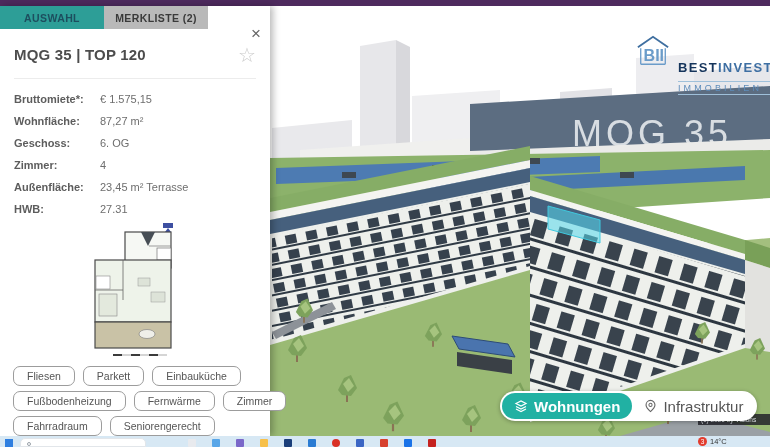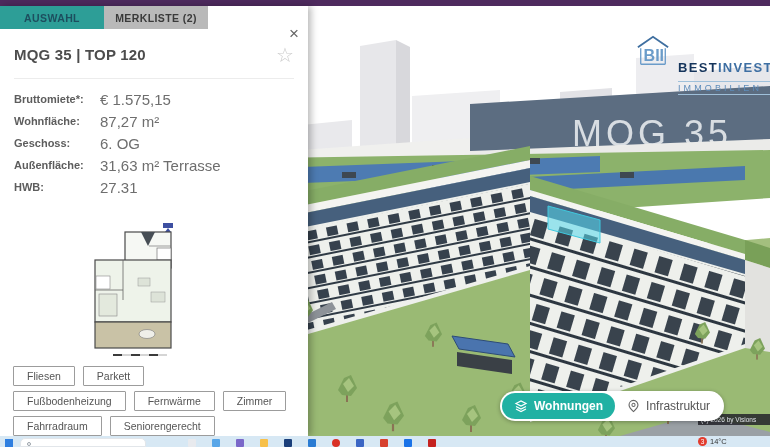--- a/index.html
+++ b/index.html
@@ -21,41 +21,41 @@
   .logo-text .l1{font-size:13px;font-weight:bold;letter-spacing:1.3px;line-height:14px;margin-top:27px;}
   .logo-text .best{color:#16355c;}
   .logo-text .invest{color:#3e6fa3;}
   .logo-text .l2{font-size:9px;letter-spacing:3.1px;color:#5e8cba;border-top:1px solid #9fc0da;border-bottom:1px solid #9fc0da;padding:1px 0;margin-top:6px;}
 
   
   .copyright{position:absolute;left:698px;top:408px;width:72px;background:rgba(35,35,42,.85);color:#dfe3e8;font-size:6.5px;padding:2px 3px;white-space:nowrap;overflow:hidden;}
 
   
   .map-controls{position:absolute;left:500px;top:385px;height:30px;background:#fff;border-radius:16px;display:flex;align-items:center;padding:2px;box-shadow:0 1px 4px rgba(0,0,0,.3);}
-  .mc-btn{display:flex;align-items:center;gap:6px;padding:0 12px;height:26px;border:none;border-radius:14px;font-size:12px;color:#555;background:transparent;cursor:pointer;white-space:nowrap;}
+  .mc-btn{display:flex;align-items:center;gap:6px;padding:0 12px;height:26px;border:none;border-radius:14px;font-size:15px;color:#555;background:transparent;cursor:pointer;white-space:nowrap;}
   .mc-btn.active{background:var(--accent);color:#fff;font-weight:bold;}
 
   
-  .panel{position:absolute;left:0;top:6px;width:308px;height:430px;background:#fff;box-shadow:3px 0 7px rgba(0,0,0,.28);}
+  .panel{position:absolute;left:0;top:6px;width:270px;height:430px;background:#fff;box-shadow:3px 0 7px rgba(0,0,0,.28);}
   .tabs{display:flex;height:23px;}
   .tab{width:104px;display:flex;align-items:center;justify-content:center;font-size:10.5px;font-weight:bold;letter-spacing:.4px;cursor:pointer;}
   .tab.active{background:var(--tab-teal);color:#1d4e5e;}
   .tab.inactive{background:#b9b9b9;color:#3a3a3a;}
   .close-btn{position:absolute;top:20px;right:9px;border:none;background:none;font-size:17px;color:#666;cursor:pointer;line-height:16px;}
   .title-row{position:absolute;top:40px;left:14px;right:14px;display:flex;justify-content:space-between;align-items:flex-start;border-bottom:1px solid #ececec;padding-bottom:14px;gap:28px;}
   .title-row h1{font-size:15px;font-weight:bold;color:#4d4d4d;letter-spacing:.2px;}
   .star{font-size:20px;color:#ccc;cursor:pointer;line-height:18px;}
   .details{position:absolute;top:87px;left:14px;right:10px;}
   .drow{display:flex;margin-bottom:9px;}
   .dlabel{width:86px;font-size:11px;font-weight:bold;color:#5d5d5d;line-height:13px;}
-  .dval{font-size:15px;color:#6e6e6e;line-height:13px;}
+  .dval{font-size:11px;color:#6e6e6e;line-height:13px;}
   .floorplan{position:absolute;left:83px;top:214px;width:114px;height:140px;}
   .tags{position:absolute;left:13px;top:360px;display:flex;flex-direction:column;gap:5px;}
   .tag-row{display:flex;gap:8px;}
-  .tag{border:1px solid #9c9c9c;border-radius:1px;padding:3px 13px;font-size:10.5px;color:#555;background:#fff;white-space:nowrap;cursor:pointer;}
+  .tag{border:1px solid #9c9c9c;border-radius:7px;padding:3px 13px;font-size:10.5px;color:#555;background:#fff;white-space:nowrap;cursor:pointer;}
 
   
   .taskbar{position:absolute;left:0;top:436px;width:770px;height:11px;background:var(--taskbar);display:flex;align-items:flex-start;}
   .tb-start{position:absolute;left:5px;top:3px;width:8px;height:8px;background:#2f7fe0;}
   .tb-search{position:absolute;left:20px;top:2px;width:126px;height:9px;background:#fff;border-radius:5px 5px 0 0;border:1px solid #e2e6ea;}
   .tb-search-dot{position:absolute;left:6px;top:3px;width:4px;height:4px;border:1px solid #9aa2aa;border-radius:50%;}
   .tb-ico{position:absolute;top:3px;width:8px;height:8px;border-radius:1px;}
   .i1{left:188px;background:#e8eaee;}
   .i2{left:212px;background:#58a6e8;}
   .i3{left:236px;background:#7a68c9;}
@@ -261,22 +261,26 @@
         </div>
       <div class="drow">
           <span class="dlabel">Wohnfläche:</span>
           <span class="dval">87,27 m²</span>
         </div>
       <div class="drow">
           <span class="dlabel">Geschoss:</span>
           <span class="dval">6. OG</span>
         </div>
       <div class="drow">
+          <span class="dlabel">Zimmer:</span>
+          <span class="dval">4</span>
+        </div>
+      <div class="drow">
           <span class="dlabel">Außenfläche:</span>
-          <span class="dval">31,63 m² Terrasse</span>
+          <span class="dval">23,45 m² Terrasse</span>
         </div>
       <div class="drow">
           <span class="dlabel">HWB:</span>
           <span class="dval">27.31</span>
         </div>
     </div>
 
     <div class="floorplan">
       <svg width="114" height="140" viewBox="0 0 114 140">
         <rect x="0" y="0" width="114" height="140" fill="#ffffff"></rect>
@@ -299,20 +303,21 @@
         <rect x="48" y="134" width="9" height="2" fill="#333"></rect>
         <rect x="66" y="134" width="9" height="2" fill="#333"></rect>
         <line x1="30" y1="135" x2="84" y2="135" stroke="#555" stroke-width="0.5"></line>
       </svg>
     </div>
 
     <div class="tags">
       <div class="tag-row">
         <span class="tag">Fliesen</span>
         <span class="tag">Parkett</span>
+        <span class="tag">Einbauküche</span>
       </div>
       <div class="tag-row">
         <span class="tag">Fußbodenheizung</span>
         <span class="tag">Fernwärme</span>
         <span class="tag">Zimmer</span>
       </div>
       <div class="tag-row">
         <span class="tag">Fahrradraum</span>
         <span class="tag">Seniorengerecht</span>
       </div>

